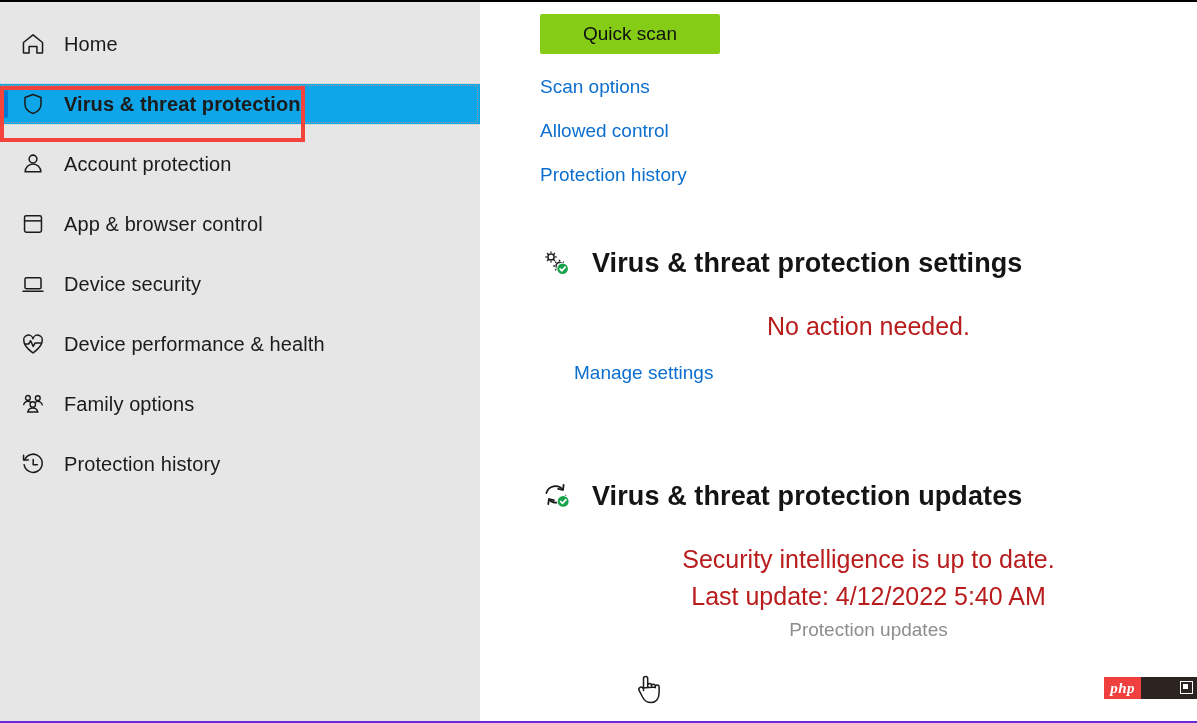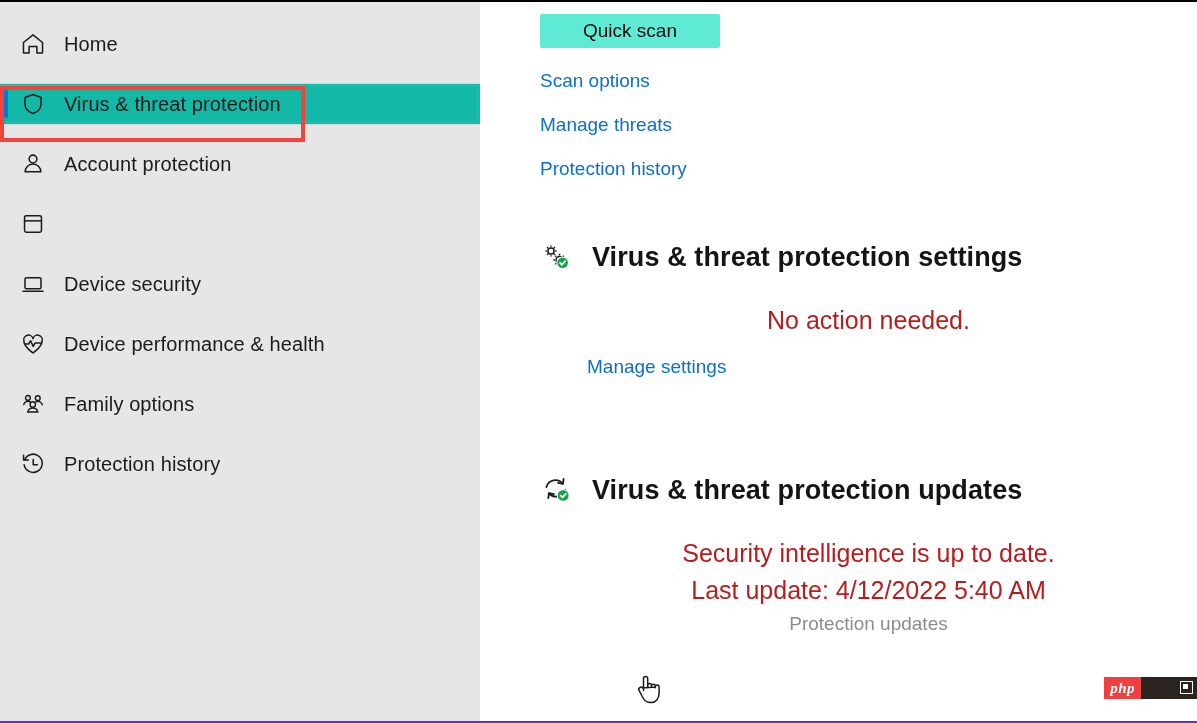--- a/index.html
+++ b/index.html
@@ -58,22 +58,23 @@
   .nav-item .nav-label {
     margin-left: 16px;
     font-size: 20px;
     color: #1b1b1b;
     letter-spacing: 0.1px;
     white-space: nowrap;
   }
 
   
   .nav-item.selected {
-    background: #14b8a6;
+    background: #0ea5e9;
     box-shadow: 0 0 0 1px #d9d9d9;
+    font-weight: bold;
   }
   .nav-item.selected .accent-bar {
     position: absolute;
     left: 4px;
     top: 6px;
     bottom: 6px;
     width: 4px;
     border-radius: 2px;
     background: #0078d4;
   }
@@ -105,22 +106,22 @@
     position: relative;
     background: #ffffff;
     padding-left: 60px;
     padding-top: 12px;
     box-sizing: border-box;
   }
 
   .quick-scan-btn {
     display: block;
     width: 180px;
-    height: 34px;
-    background: #5eead4;
+    height: 40px;
+    background: #84cc16;
     border: none;
     border-radius: 2px;
     font-family: "Liberation Sans", "DejaVu Sans", sans-serif;
     font-size: 19px;
     color: #101010;
     cursor: pointer;
     margin-bottom: 22px;
   }
 
   .link {
@@ -171,21 +172,21 @@
     margin-top: 30px;
     cursor: pointer;
     width: fit-content;
   }
 
   .manage-wrap {
     position: relative;
   }
   .manage-link {
     position: absolute;
-    left: 47px;
+    left: 34px;
     top: 13px;
     font-size: 19px;
     color: #0c6fd0;
     cursor: pointer;
   }
 
   
   .cursor {
     position: absolute;
     left: 634px;
@@ -279,20 +280,21 @@
     </div>
 
 
     <div class="nav-item">
       <span class="nav-icon">
         <svg width="26" height="26" viewBox="0 0 24 24" fill="none" stroke="#1b1b1b" stroke-width="1.4">
           <rect x="4.2" y="4.4" width="15.6" height="15.2" rx="1.6"></rect>
           <path d="M4.2 9.1h15.6"></path>
         </svg>
       </span>
+      <span class="nav-label">App &amp; browser control</span>
     </div>
 
     <div class="nav-item">
       <span class="nav-icon">
         <svg width="26" height="26" viewBox="0 0 24 24" fill="none" stroke="#1b1b1b" stroke-width="1.4" stroke-linecap="round">
           <rect x="4.6" y="6.2" width="14.8" height="10.2" rx="1.4"></rect>
           <path d="M2.8 18.6h18.4"></path>
         </svg>
       </span>
       <span class="nav-label">Device security</span>
@@ -334,21 +336,21 @@
     </div>
 
     <div class="anno-nav"></div>
   </nav>
 
   <main class="main">
 
     <button class="quick-scan-btn">Quick scan</button>
 
     <a class="link">Scan options</a>
-    <a class="link">Manage threats</a>
+    <a class="link">Allowed control</a>
     <a class="link">Protection history</a>
 
     <section class="section">
       <div class="section-head">
         <span class="section-icon">
           <svg width="34" height="34" viewBox="0 0 34 34" fill="none">
             <g stroke="#1b1b1b" stroke-width="1.5" fill="none">
               <circle cx="11" cy="10" r="3.1"></circle>
               <path d="M11 4.4v1.4M11 14.2v1.4M5.4 10h1.4M15.2 10h1.4M7.1 6.1l1 1M14.9 13.9l-1-1M14.9 6.1l-1 1M7.1 13.9l1-1"></path>
             </g>

